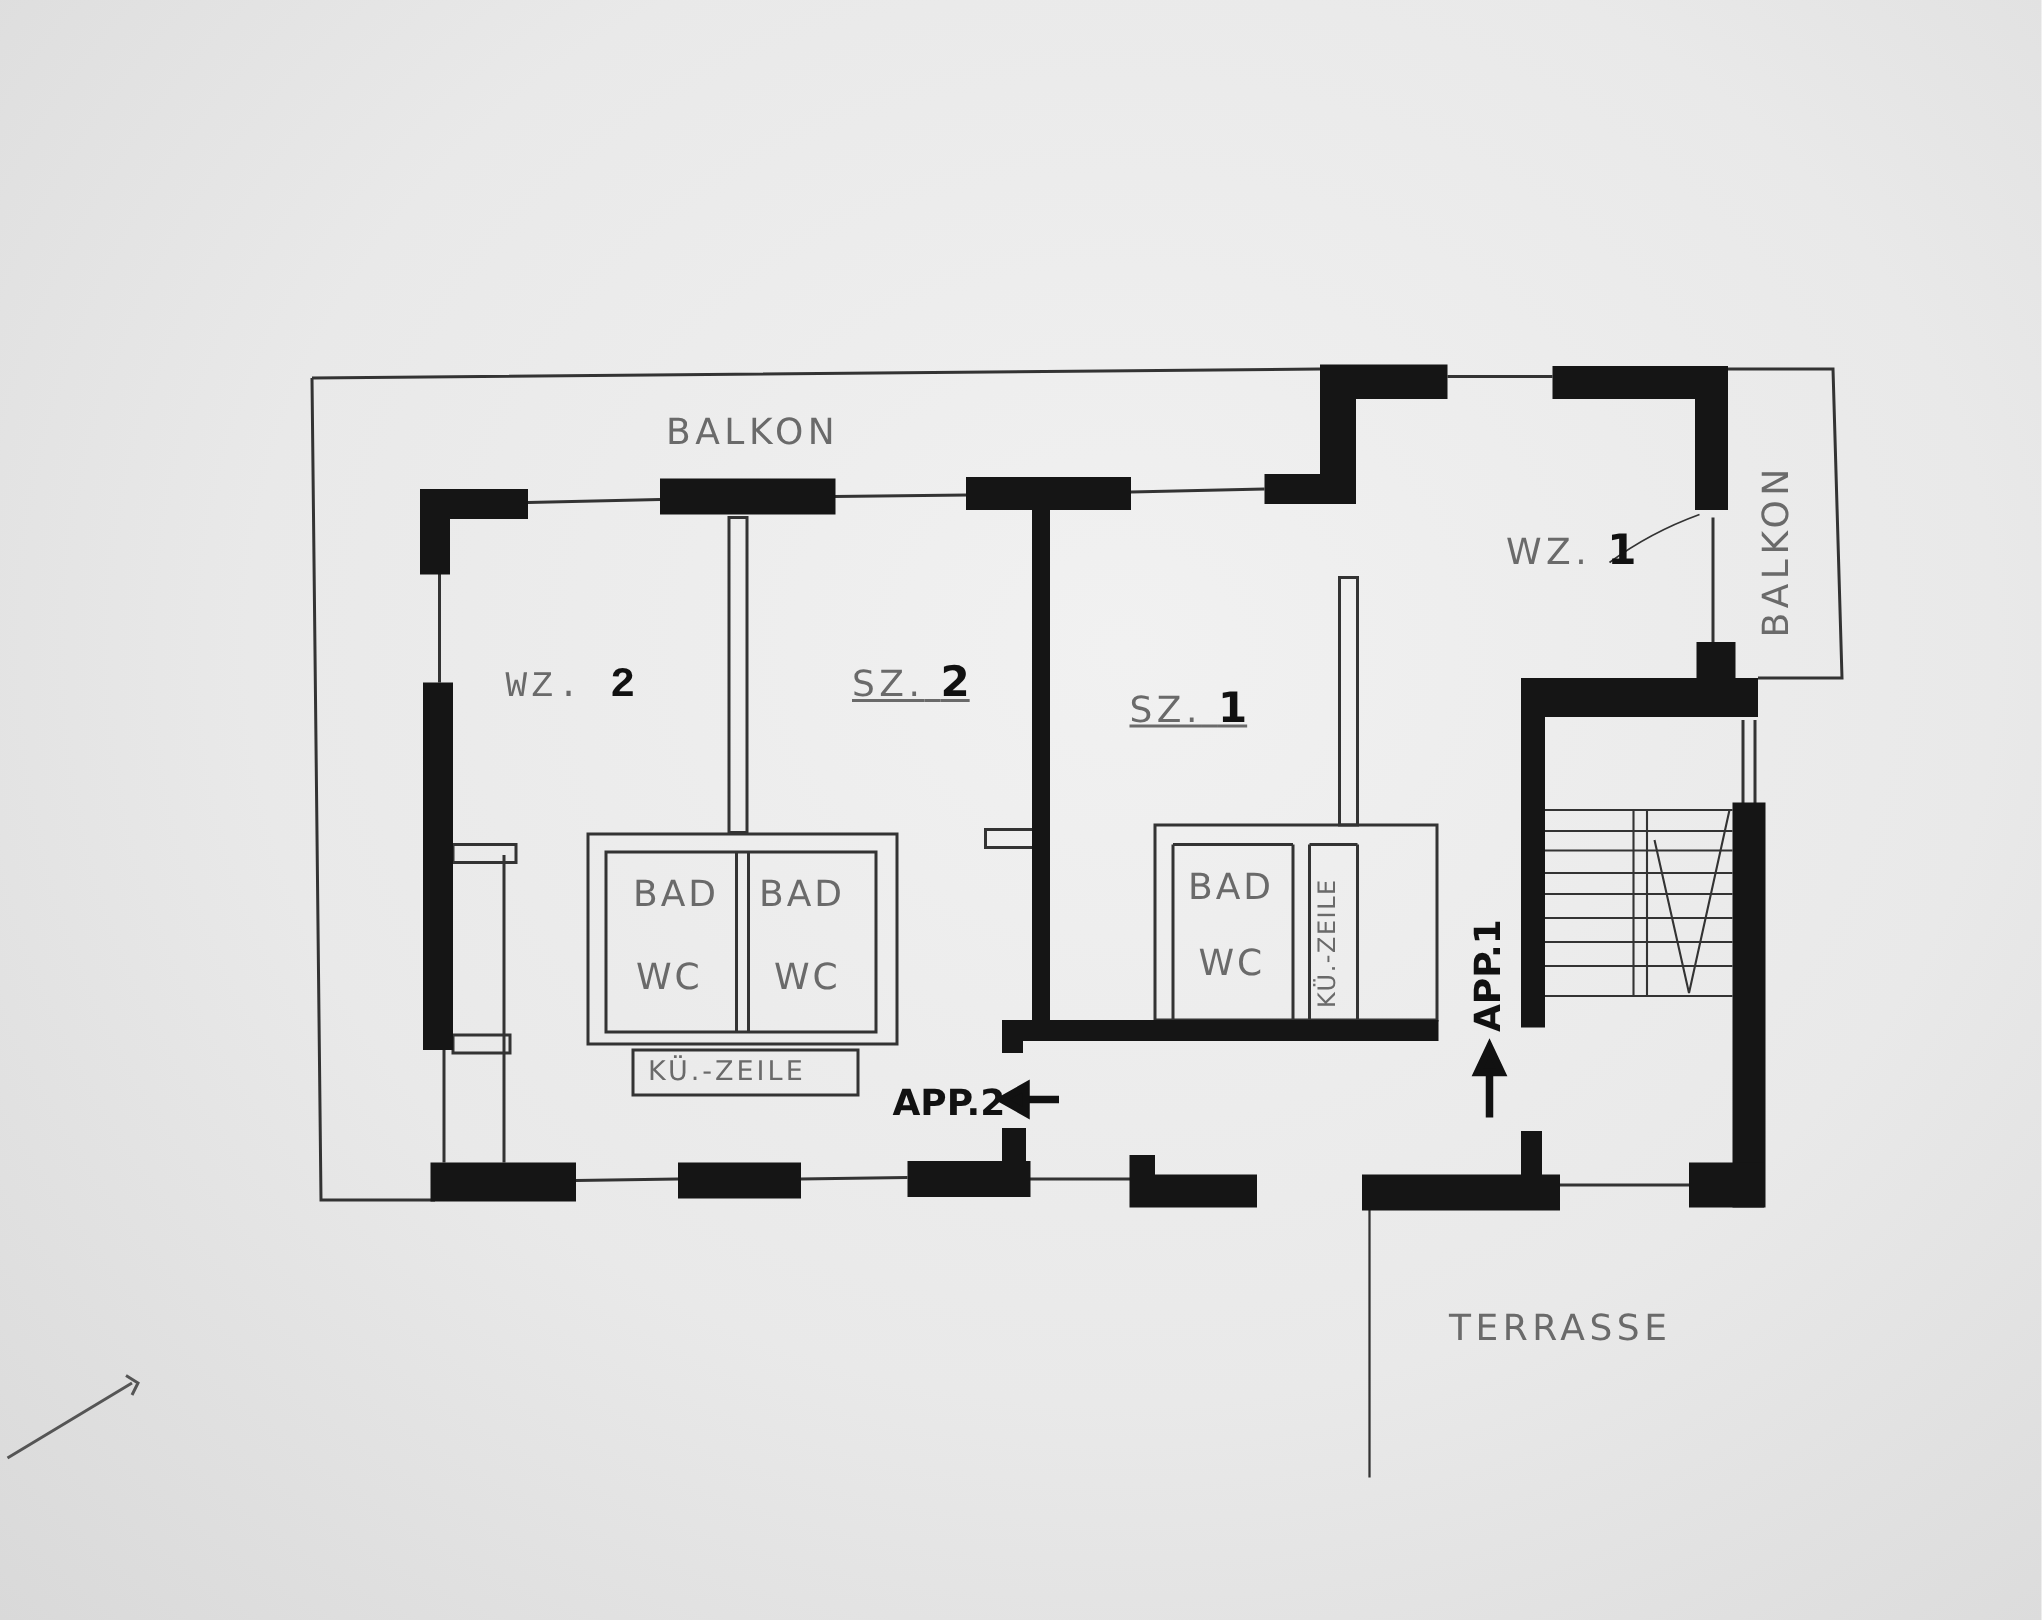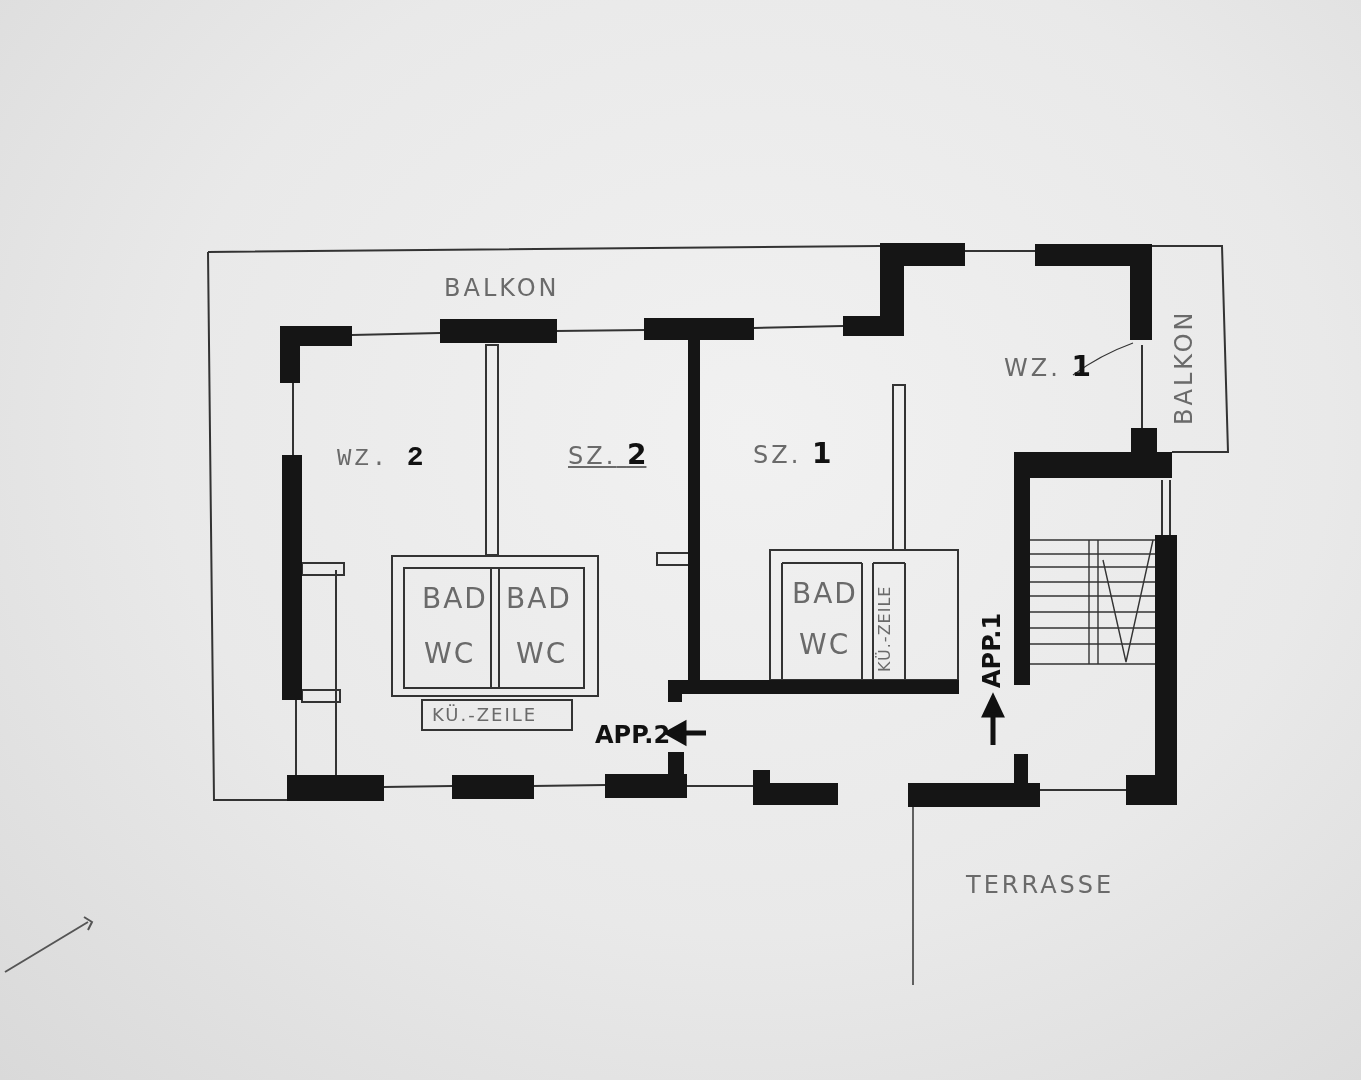--- a/index.html
+++ b/index.html
@@ -8,21 +8,21 @@
       background: radial-gradient(ellipse at 55% 40%, #f1f1f1 0%, #e9e9e9 55%, #d9d9d9 100%);
       font-family: "Liberation Sans", sans-serif;
       position: relative;
     }
     #plan { position: absolute; left: 0; top: 0; width: 1361px; height: 1080px; }
     .lbl {
       position: absolute; color: #6a6a6a; letter-spacing: 3px;
       font-family: "DejaVu Sans", sans-serif; font-size: 24px; white-space: nowrap;
     }
     .lbl .num { color: #111; font-weight: bold; font-size: 28px; letter-spacing: 0; }
-    .small { font-size: 28px; letter-spacing: 2px; }
+    .small { font-size: 24px; letter-spacing: 2px; }
     .app { color: #111; font-weight: bold; font-size: 24px; letter-spacing: 0; position: absolute; white-space: nowrap; font-family: "DejaVu Sans", sans-serif; }
     .vert { transform-origin: left top; transform: rotate(-90deg); }
   </style>
 </head>
 <body>
 
 <svg id="plan" viewBox="0 0 1361 1080" xmlns="http://www.w3.org/2000/svg">
   <g fill="none" stroke="#333" stroke-width="2">
 
     <path d="M208 252 L880 246 M208 252 L214 800 L290 800"></path>
@@ -114,21 +114,21 @@
 
   <path d="M5 972 L88 922 M84 917 L92 922 L88 930" stroke="#555" stroke-width="2" fill="none"></path>
 </svg>
 
 <div class="lbl" style="left:444px;top:274px;">BALKON</div>
 <div class="lbl vert" style="left:1170px;top:425px;">BALKON</div>
 <div class="lbl" style="left:966px;top:871px;text-align:center;">TERRASSE</div>
 
 <div class="lbl" style="left:337px;top:442px;font-family:Liberation Mono, monospace;"><span>WZ.</span> <span class="num">2</span></div>
 <div class="lbl" style="left:568px;top:438px;text-decoration:underline;"><span>SZ.</span> <span class="num">2</span></div>
-<div class="lbl" style="left:753px;top:437px;"><span>SZ.</span> <span class="num">1</span></div>
+<div class="lbl" style="left:753px;top:455px;text-decoration:underline;"><span>SZ.</span> <span class="num">1</span></div>
 <div class="lbl" style="left:956px;top:350px;margin-left:48px;"><span>WZ.</span> <span class="num">1</span></div>
 
 <div class="lbl small" style="left:422px;top:582px;">BAD</div>
 <div class="lbl small" style="left:424px;top:637px;">WC</div>
 <div class="lbl small" style="left:506px;top:582px;">BAD</div>
 <div class="lbl small" style="left:516px;top:637px;">WC</div>
 <div class="lbl small" style="left:792px;top:577px;">BAD</div>
 <div class="lbl small" style="left:799px;top:628px;">WC</div>
 
 <div class="lbl small" style="left:432px;top:704px;font-size:18px;">KÜ.-ZEILE</div>

